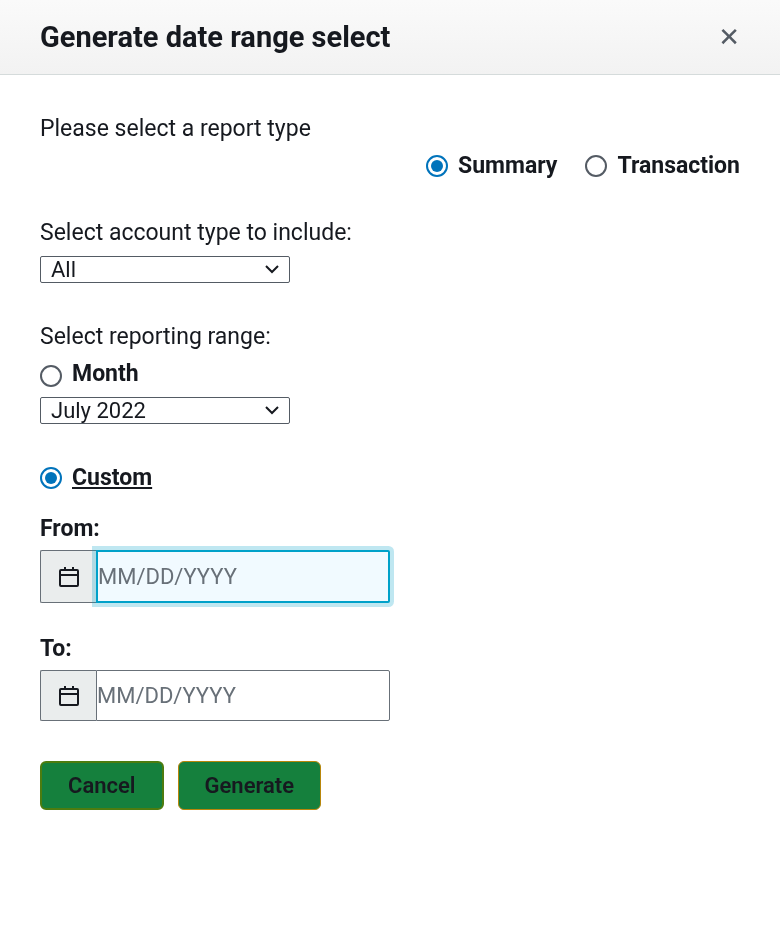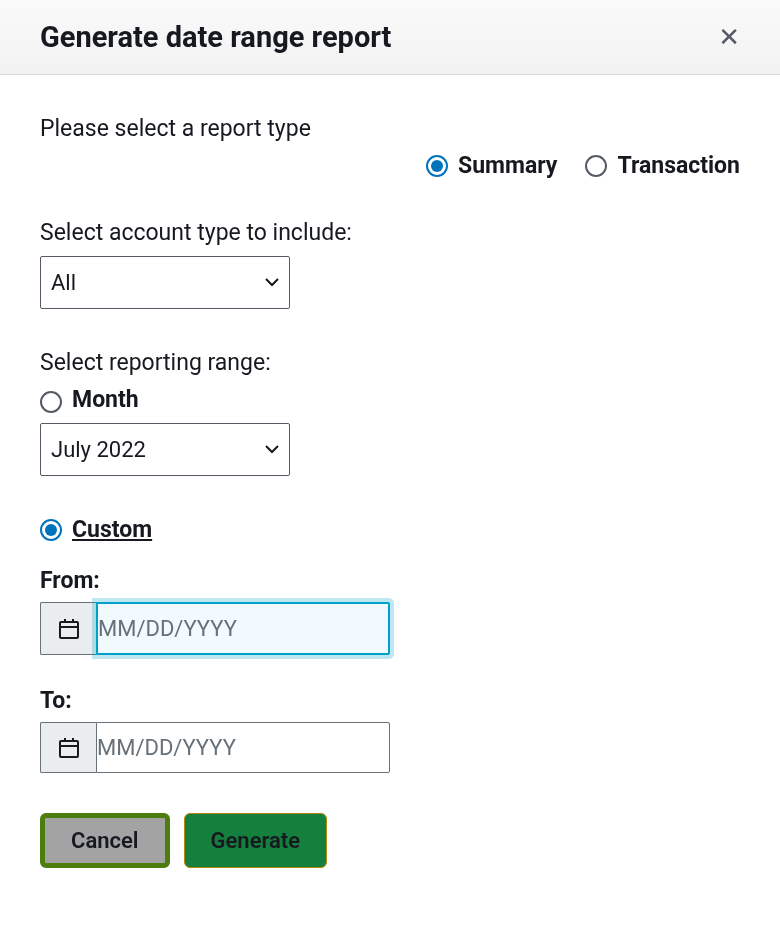--- a/index.html
+++ b/index.html
@@ -82,21 +82,21 @@
     }
     .radio-label {
       font-size: 23px;
       font-weight: 700;
     }
     .select-wrap {
       display: inline-flex;
       align-items: center;
       border: 1px solid #545b64;
       border-radius: 2px;
-      padding: 13px 10px;
+      padding: 0 10px;
       min-width: 250px;
       justify-content: space-between;
       cursor: pointer;
       background: #fff;
     }
     .select-value {
       font-size: 22px;
       font-weight: 400;
     }
     .chevron {
@@ -161,38 +161,38 @@
     .btn {
       padding: 10px 26px;
       font-size: 22px;
       font-weight: 600;
       border-radius: 6px;
       cursor: pointer;
       border: none;
       font-family: inherit;
     }
     .btn-cancel {
-      background: #a3a3a3;
-      border: 5px solid #4d7c0f;
+      background: #15803d;
+      border: 2px solid #4d7c0f;
       color: #16191f;
     }
     .btn-generate {
       background: #15803d;
       border: 1px solid #b8860b;
       color: #16191f;
     }
     .calendar-icon svg {
       display: block;
     }
   </style>
 </head>
 <body>
 
 <div class="header">
-  <h1 class="header-title">Generate date range report</h1>
+  <h1 class="header-title">Generate date range select</h1>
   <button class="close-btn">
     <span>✕</span>
   </button>
 </div>
 
 <div class="content">
 
   <div class="section">
     <div class="section-label">Please select a report type</div>
     <div class="radio-row">

